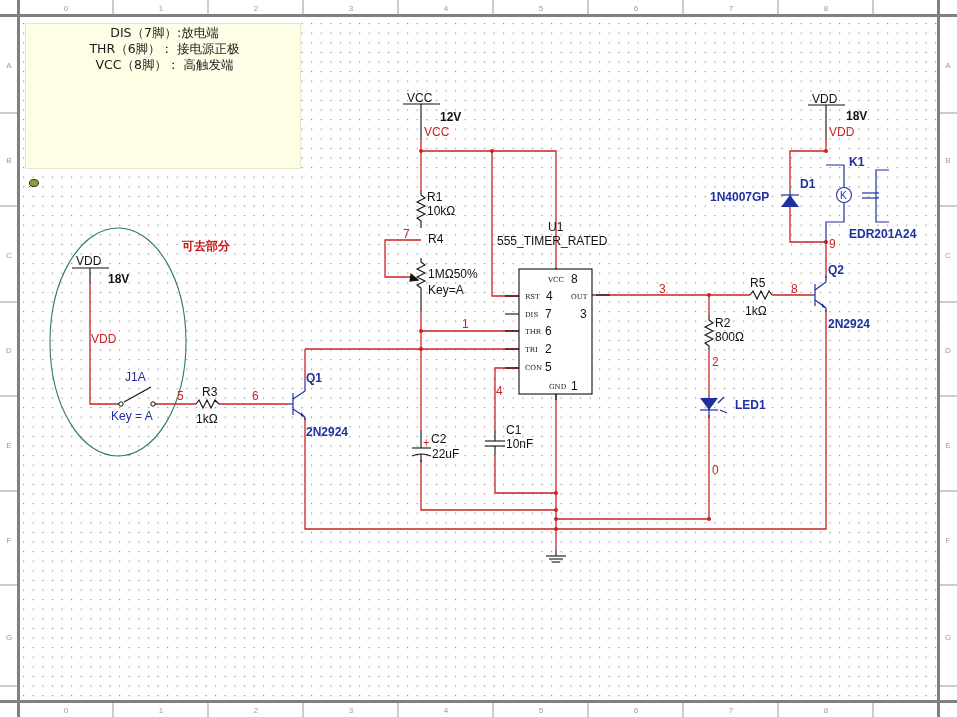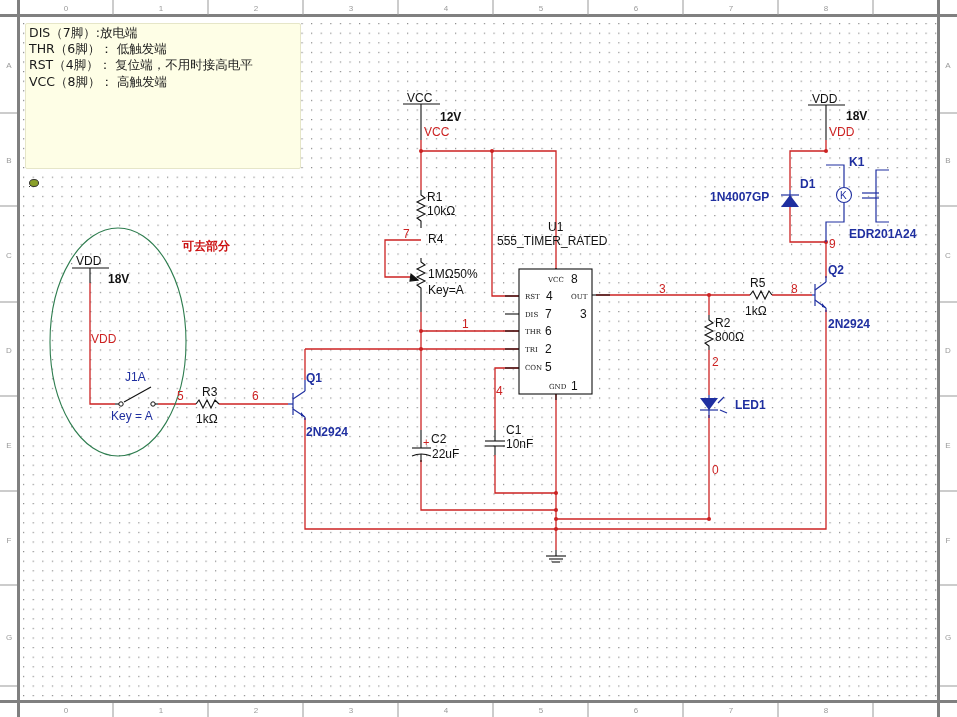--- a/index.html
+++ b/index.html
@@ -1,20 +1,20 @@
 <!DOCTYPE html>
 <html><head>
 <meta charset="utf-8">
 <style>
   html, body { margin: 0; padding: 0; }
   body { width: 957px; height: 717px; overflow: hidden; background: #ffffff; font-family: "Liberation Sans", sans-serif; }
   #sheet { position: absolute; left: 0; top: 0; width: 957px; height: 717px; }
   svg text { font-family: "Liberation Sans", sans-serif; }
   .ruler { font-size: 8px; fill: #9a9a9a; }
-  .note { position: absolute; left: 25px; top: 23px; width: 276px; height: 146px; background: #fefee6; border: 1px solid #e6e6c8; border-radius: 2px; font-family: "DejaVu Sans", sans-serif; font-size: 12.5px; line-height: 16.2px; color: #1a1a1a; padding: 1px 0 0 3px; box-sizing: border-box; }
+  .note { position: absolute; left: 25px; top: 23px; width: 276px; height: 146px; background: #fefee6; border: 1px solid #e6e6c8; border-radius: 2px; font-family: "DejaVu Sans", sans-serif; font-size: 12.5px; line-height: 16.2px; color: #1a1a1a; padding: 1px 0 0 3px; box-sizing: border-box; text-align: center; }
   .note div { white-space: nowrap; }
   .lbl-red { fill: #cc2222; font-size: 12px; }
   .lbl-blue { fill: #1f2fa0; font-size: 12px; font-weight: bold; }
   .lbl-black { fill: #111111; font-size: 12px; }
   .pin { font-family: "DejaVu Serif", serif; font-size: 7px; fill: #111; }
   .pinnum { font-size: 12px; fill: #111; }
 </style>
 </head>
 <body>
 
@@ -338,17 +338,16 @@
     <text class="lbl-red" x="496" y="395">4</text>
     <text class="lbl-red" x="177" y="400">5</text>
     <text class="lbl-red" x="252" y="400">6</text>
 
     <text x="182" y="250" fill="#cc1111" font-size="12" font-weight="bold" font-family="DejaVu Sans, sans-serif">可去部分</text>
   </g>
 </svg>
 
 <div class="note">
   <div>DIS（7脚）:放电端</div>
-  <div>THR（6脚）： 低触发端</div>
-  <div>RST（4脚）： 复位端，不用时接高电平</div>
+  <div>THR（6脚）： 接电源正极</div>
   <div>VCC（8脚）： 高触发端</div>
 </div>
 </div>
 
 </body></html>

